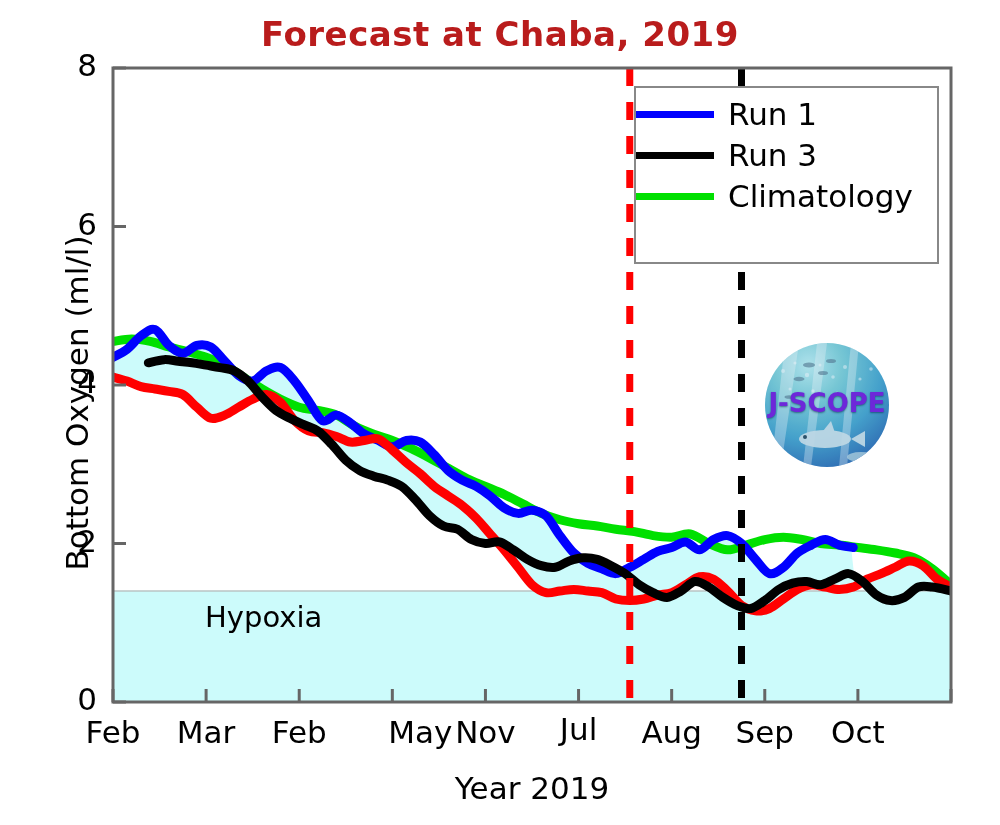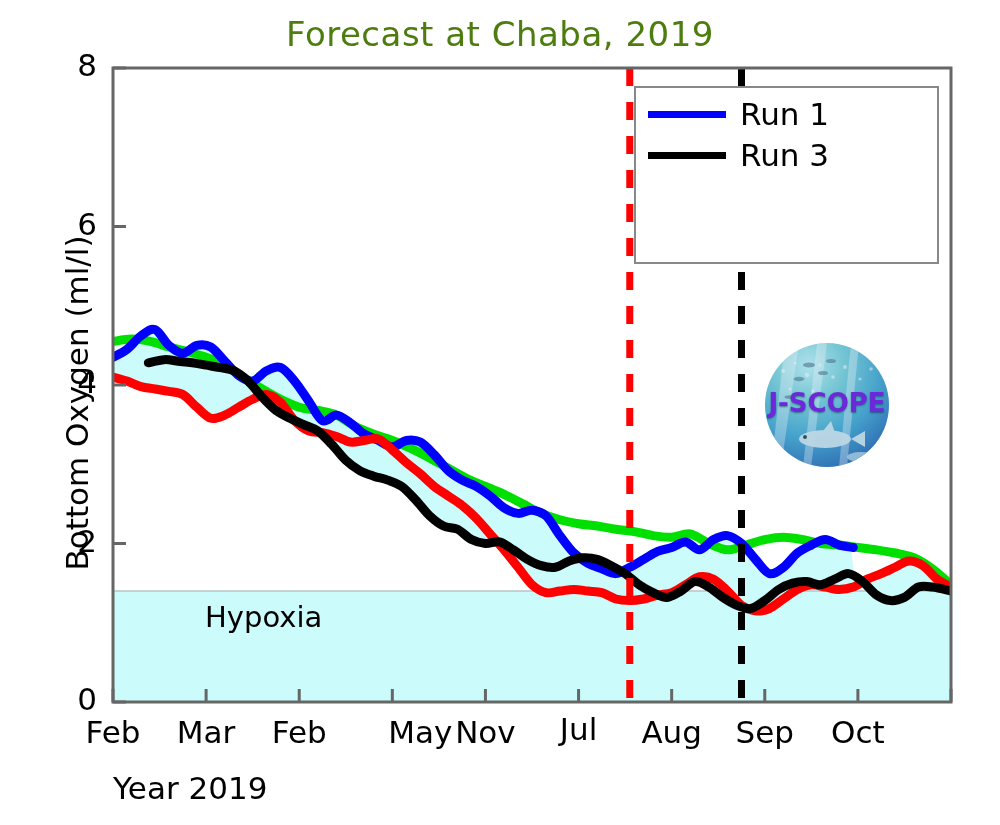--- a/index.html
+++ b/index.html
@@ -19,22 +19,22 @@
     height: 825px;
     background: #ffffff;
   }
   #chart-title {
     position: absolute;
     left: 0;
     top: 14px;
     width: 1000px;
     text-align: center;
     font-size: 34px;
-    font-weight: normal;
-    color: #4d7c0f;
+    font-weight: bold;
+    color: #b91c1c;
     letter-spacing: 0.5px;
   }
   #plot-svg {
     position: absolute;
     left: 0;
     top: 0;
   }
   .ytick-label {
     position: absolute;
     width: 60px;
@@ -58,20 +58,21 @@
     font-size: 31px;
     color: #000000;
     transform: rotate(-90deg);
     transform-origin: 50% 50%;
   }
   #xlabel {
     position: absolute;
     left: 113px;
     top: 770px;
     width: 838px;
+    text-align: center;
     font-size: 31px;
     color: #000000;
   }
   #hypoxia-label {
     position: absolute;
     left: 205px;
     top: 600px;
     font-size: 29px;
     color: #000000;
   }
@@ -83,21 +84,20 @@
     height: 178px;
     background: #ffffff;
     border: 2px solid #888888;
     box-sizing: border-box;
     padding: 6px 0 0 0;
   }
   .legend-row {
     display: flex;
     align-items: center;
     height: 41px;
-    padding-left: 12px;
   }
   .legend-swatch {
     width: 78px;
     height: 7px;
     margin-right: 14px;
     flex: 0 0 auto;
   }
   .legend-text {
     font-size: 31px;
     color: #000000;
@@ -215,20 +215,24 @@
   <div id="hypoxia-label">Hypoxia</div>
 
   <div id="legend-box">
       <div class="legend-row">
         <div class="legend-swatch" style="background: rgb(0, 0, 255);"></div>
         <div class="legend-text">Run 1</div>
       </div>
       <div class="legend-row">
         <div class="legend-swatch" style="background: rgb(0, 0, 0);"></div>
         <div class="legend-text">Run 3</div>
+      </div>
+      <div class="legend-row">
+        <div class="legend-swatch" style="background: rgb(0, 224, 0);"></div>
+        <div class="legend-text">Climatology</div>
       </div>
     </div>
 
   <div id="jscope-logo">
     <svg width="124" height="124" viewBox="0 0 124 124">
       <rect x="0" y="0" width="124" height="124" fill="url(#logoGrad)"></rect>
       <g opacity="0.35" fill="#ffffff">
         <polygon points="20,0 34,0 16,124 6,124"></polygon>
         <polygon points="52,0 62,0 46,124 38,124"></polygon>
         <polygon points="86,0 94,0 82,124 74,124"></polygon>

